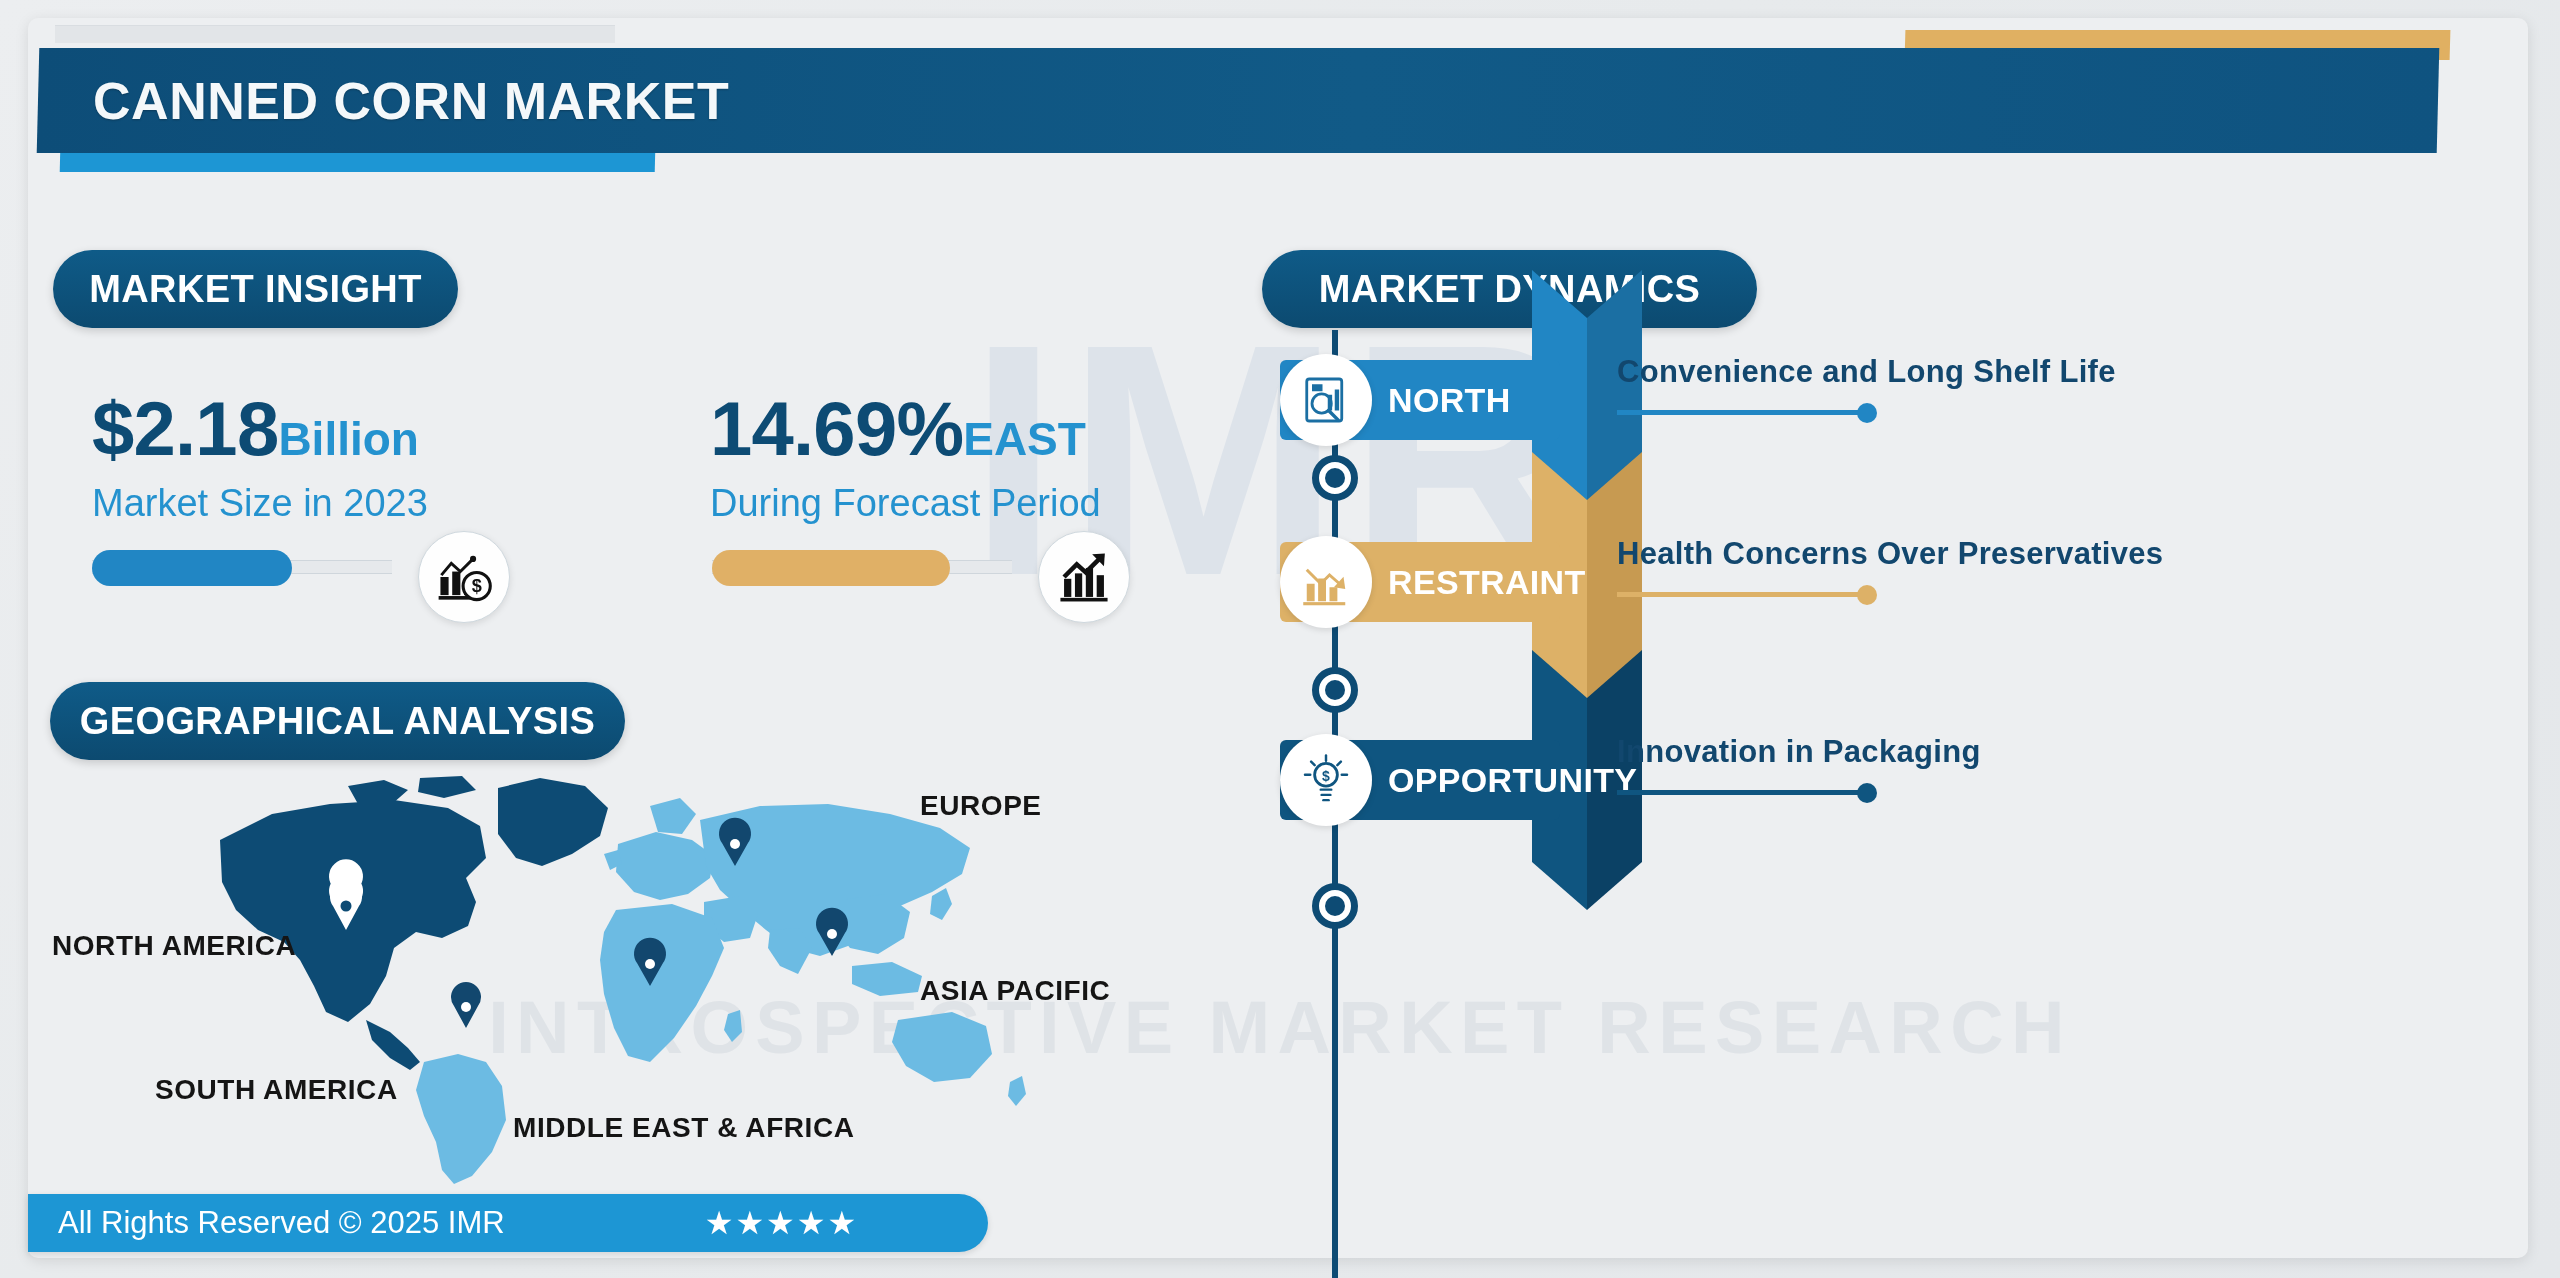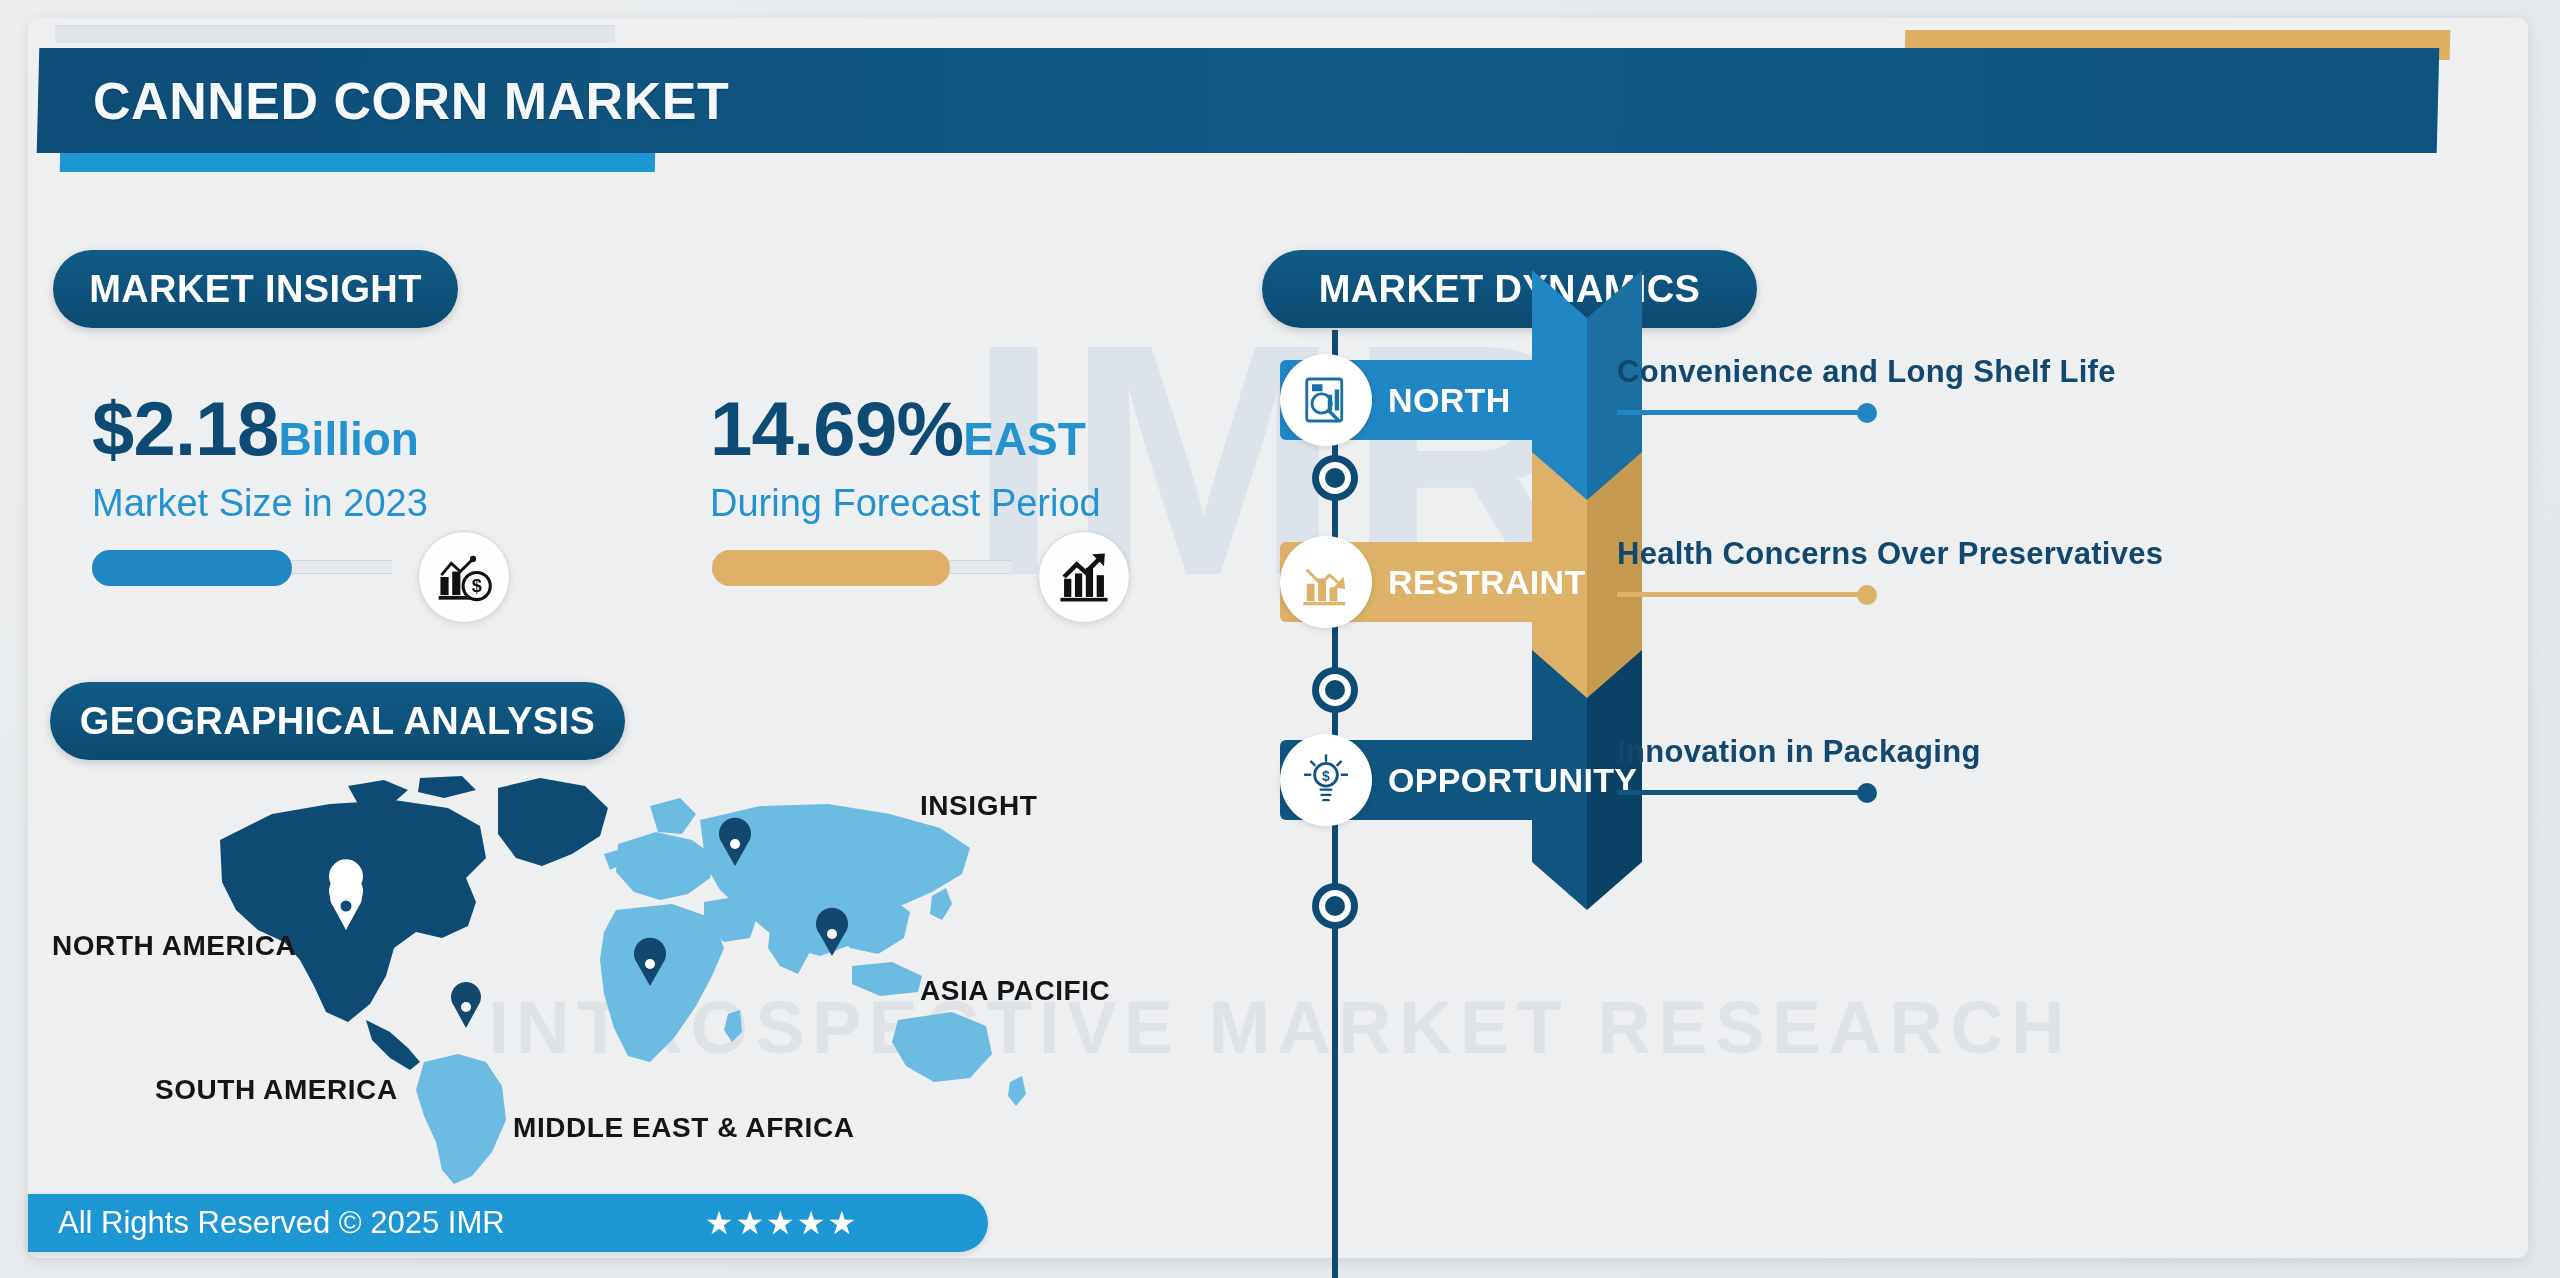--- a/index.html
+++ b/index.html
@@ -314,21 +314,21 @@
       </g>
       <g>
         <path fill="#12476e" d="M470 216 l-13 -23 a16 16 0 1 1 26 0 Z"></path>
         <circle cx="470" cy="194" r="5" fill="#ffffff"></circle>
       </g>
     </svg>
   </div>
 
   <div class="maplabel" id="lbl-na">NORTH AMERICA</div>
   <div class="maplabel" id="lbl-sa">SOUTH AMERICA</div>
-  <div class="maplabel" id="lbl-eu">INSIGHT</div>
+  <div class="maplabel" id="lbl-eu">EUROPE</div>
   <div class="maplabel" id="lbl-ap">ASIA PACIFIC</div>
   <div class="maplabel" id="lbl-mea">MIDDLE EAST &amp; AFRICA</div>
 
   <div class="pill" id="pill-dyn">MARKET DYNAMICS</div>
 
   <div id="dyn">
     <div class="spine"></div>
     <div class="node" id="node-1"></div>
     <div class="node" id="node-2"></div>
     <div class="node" id="node-3"></div>

